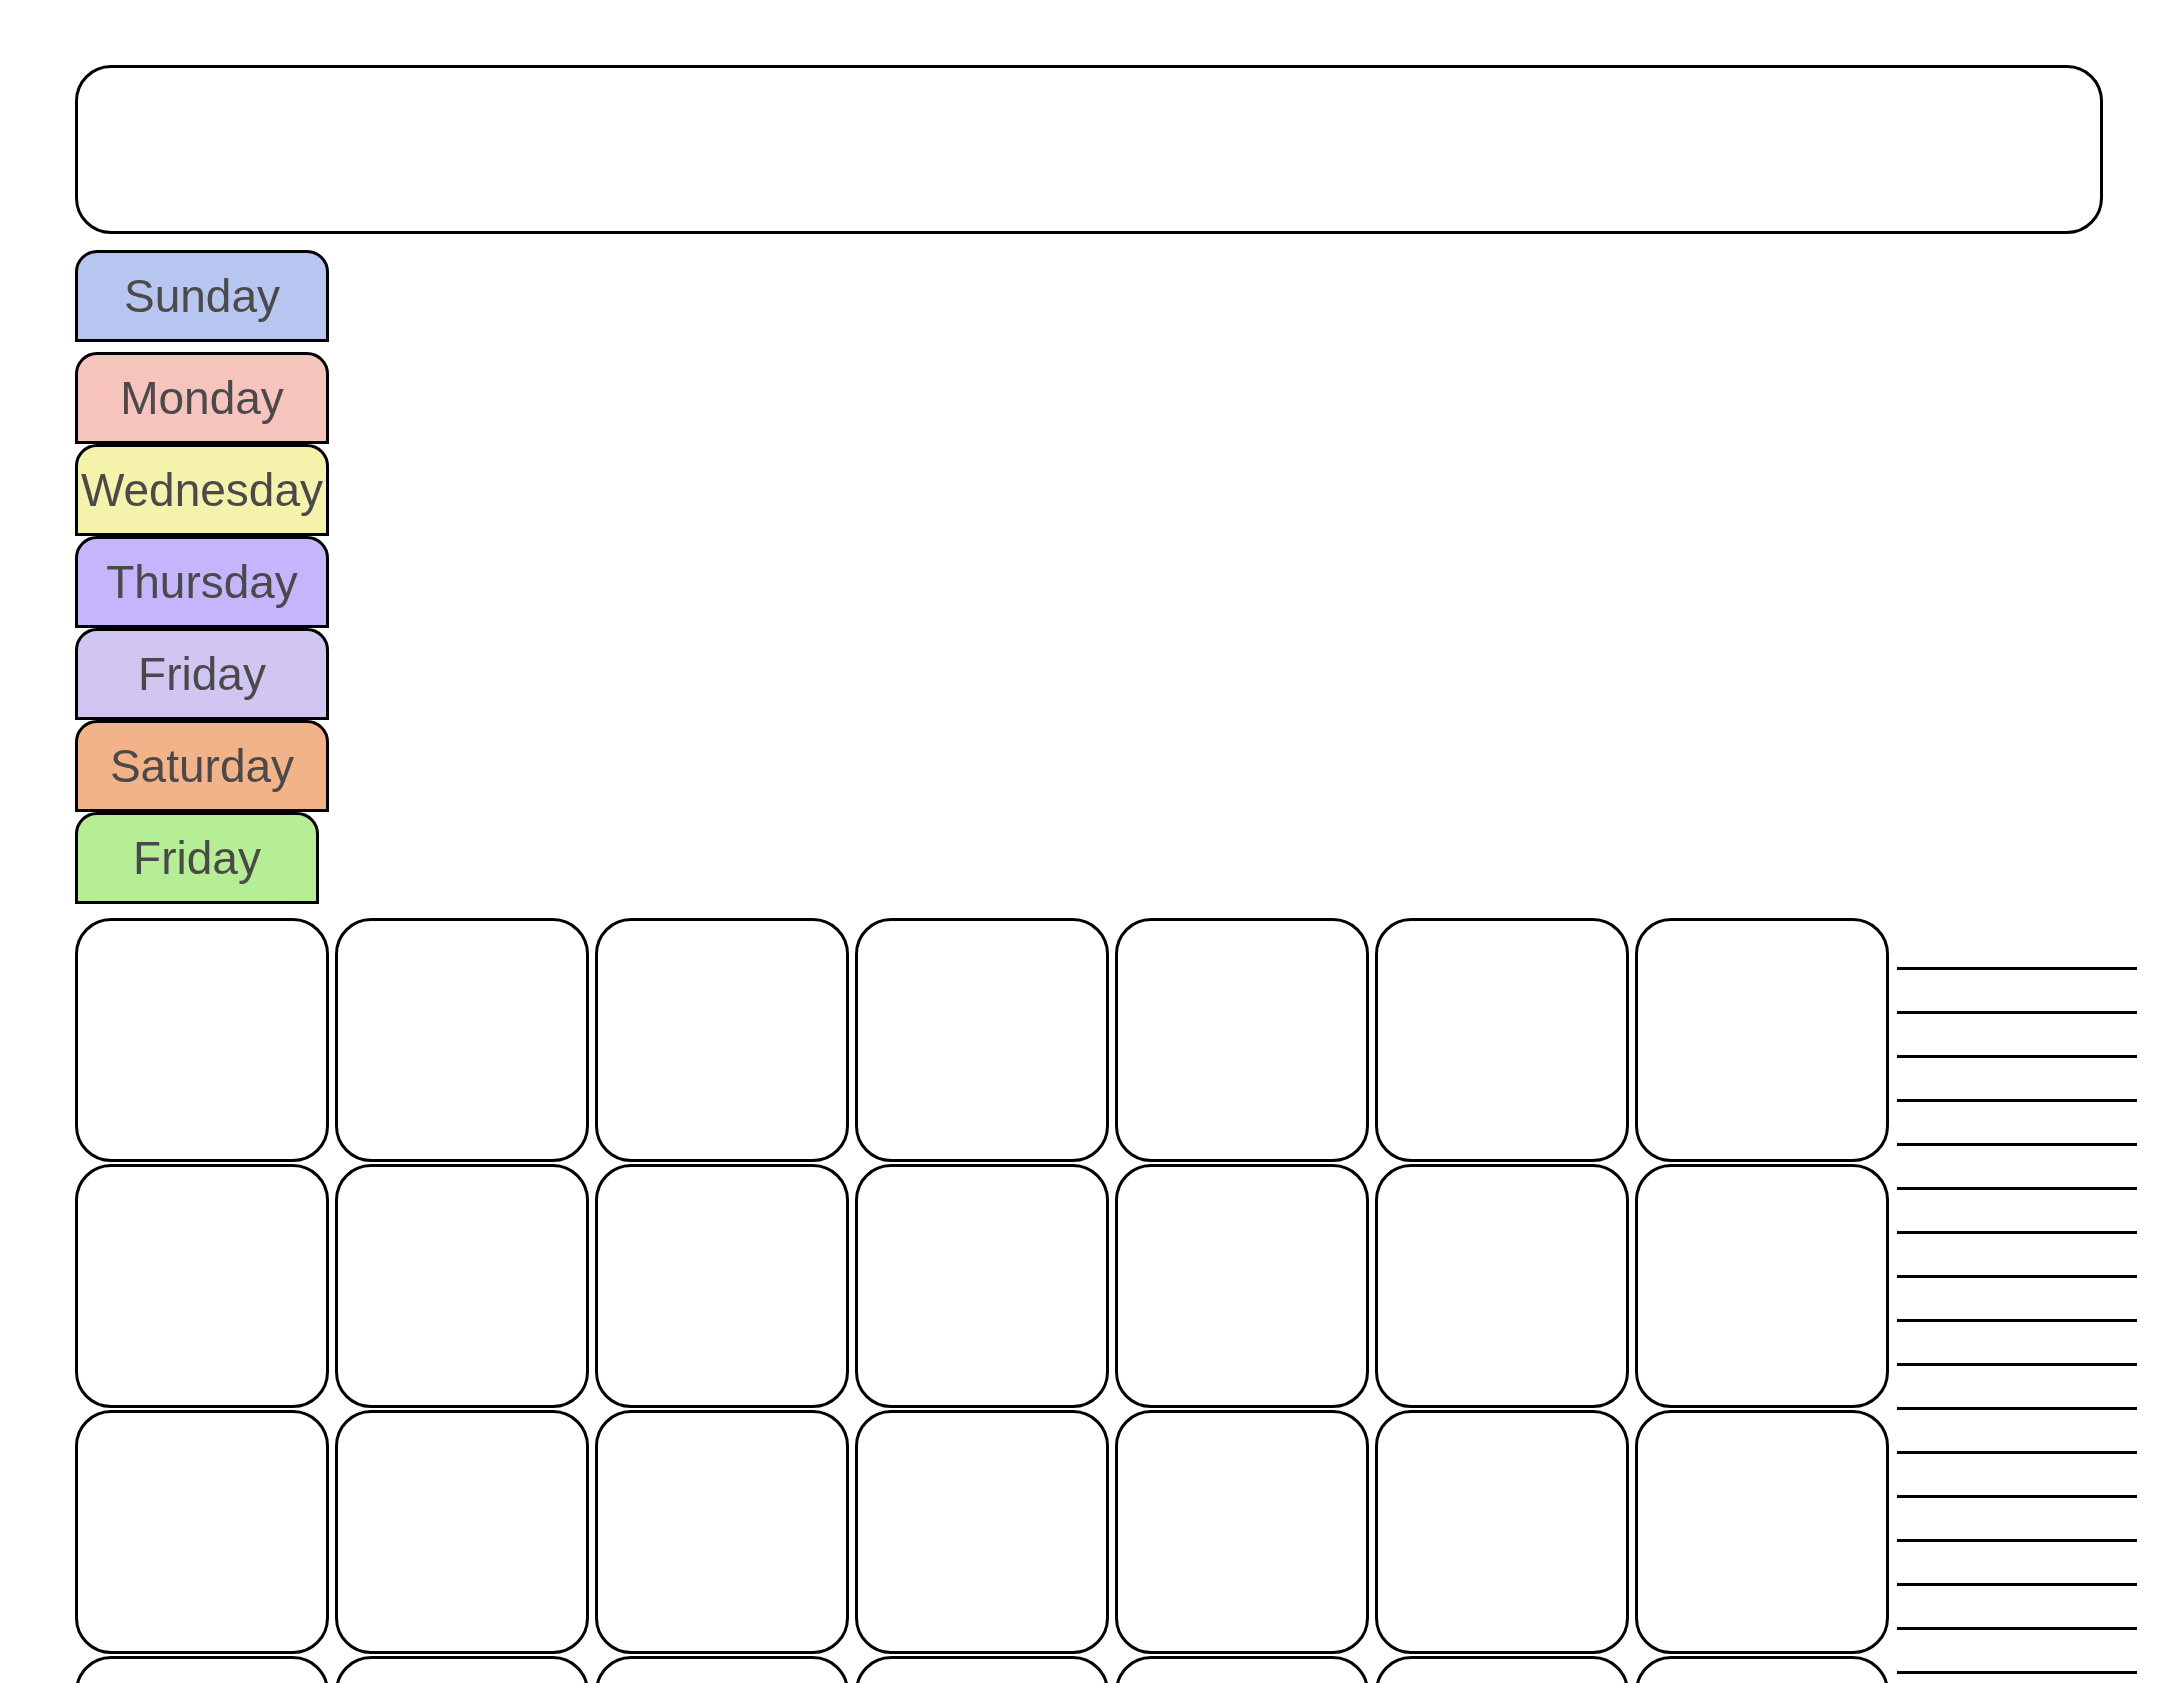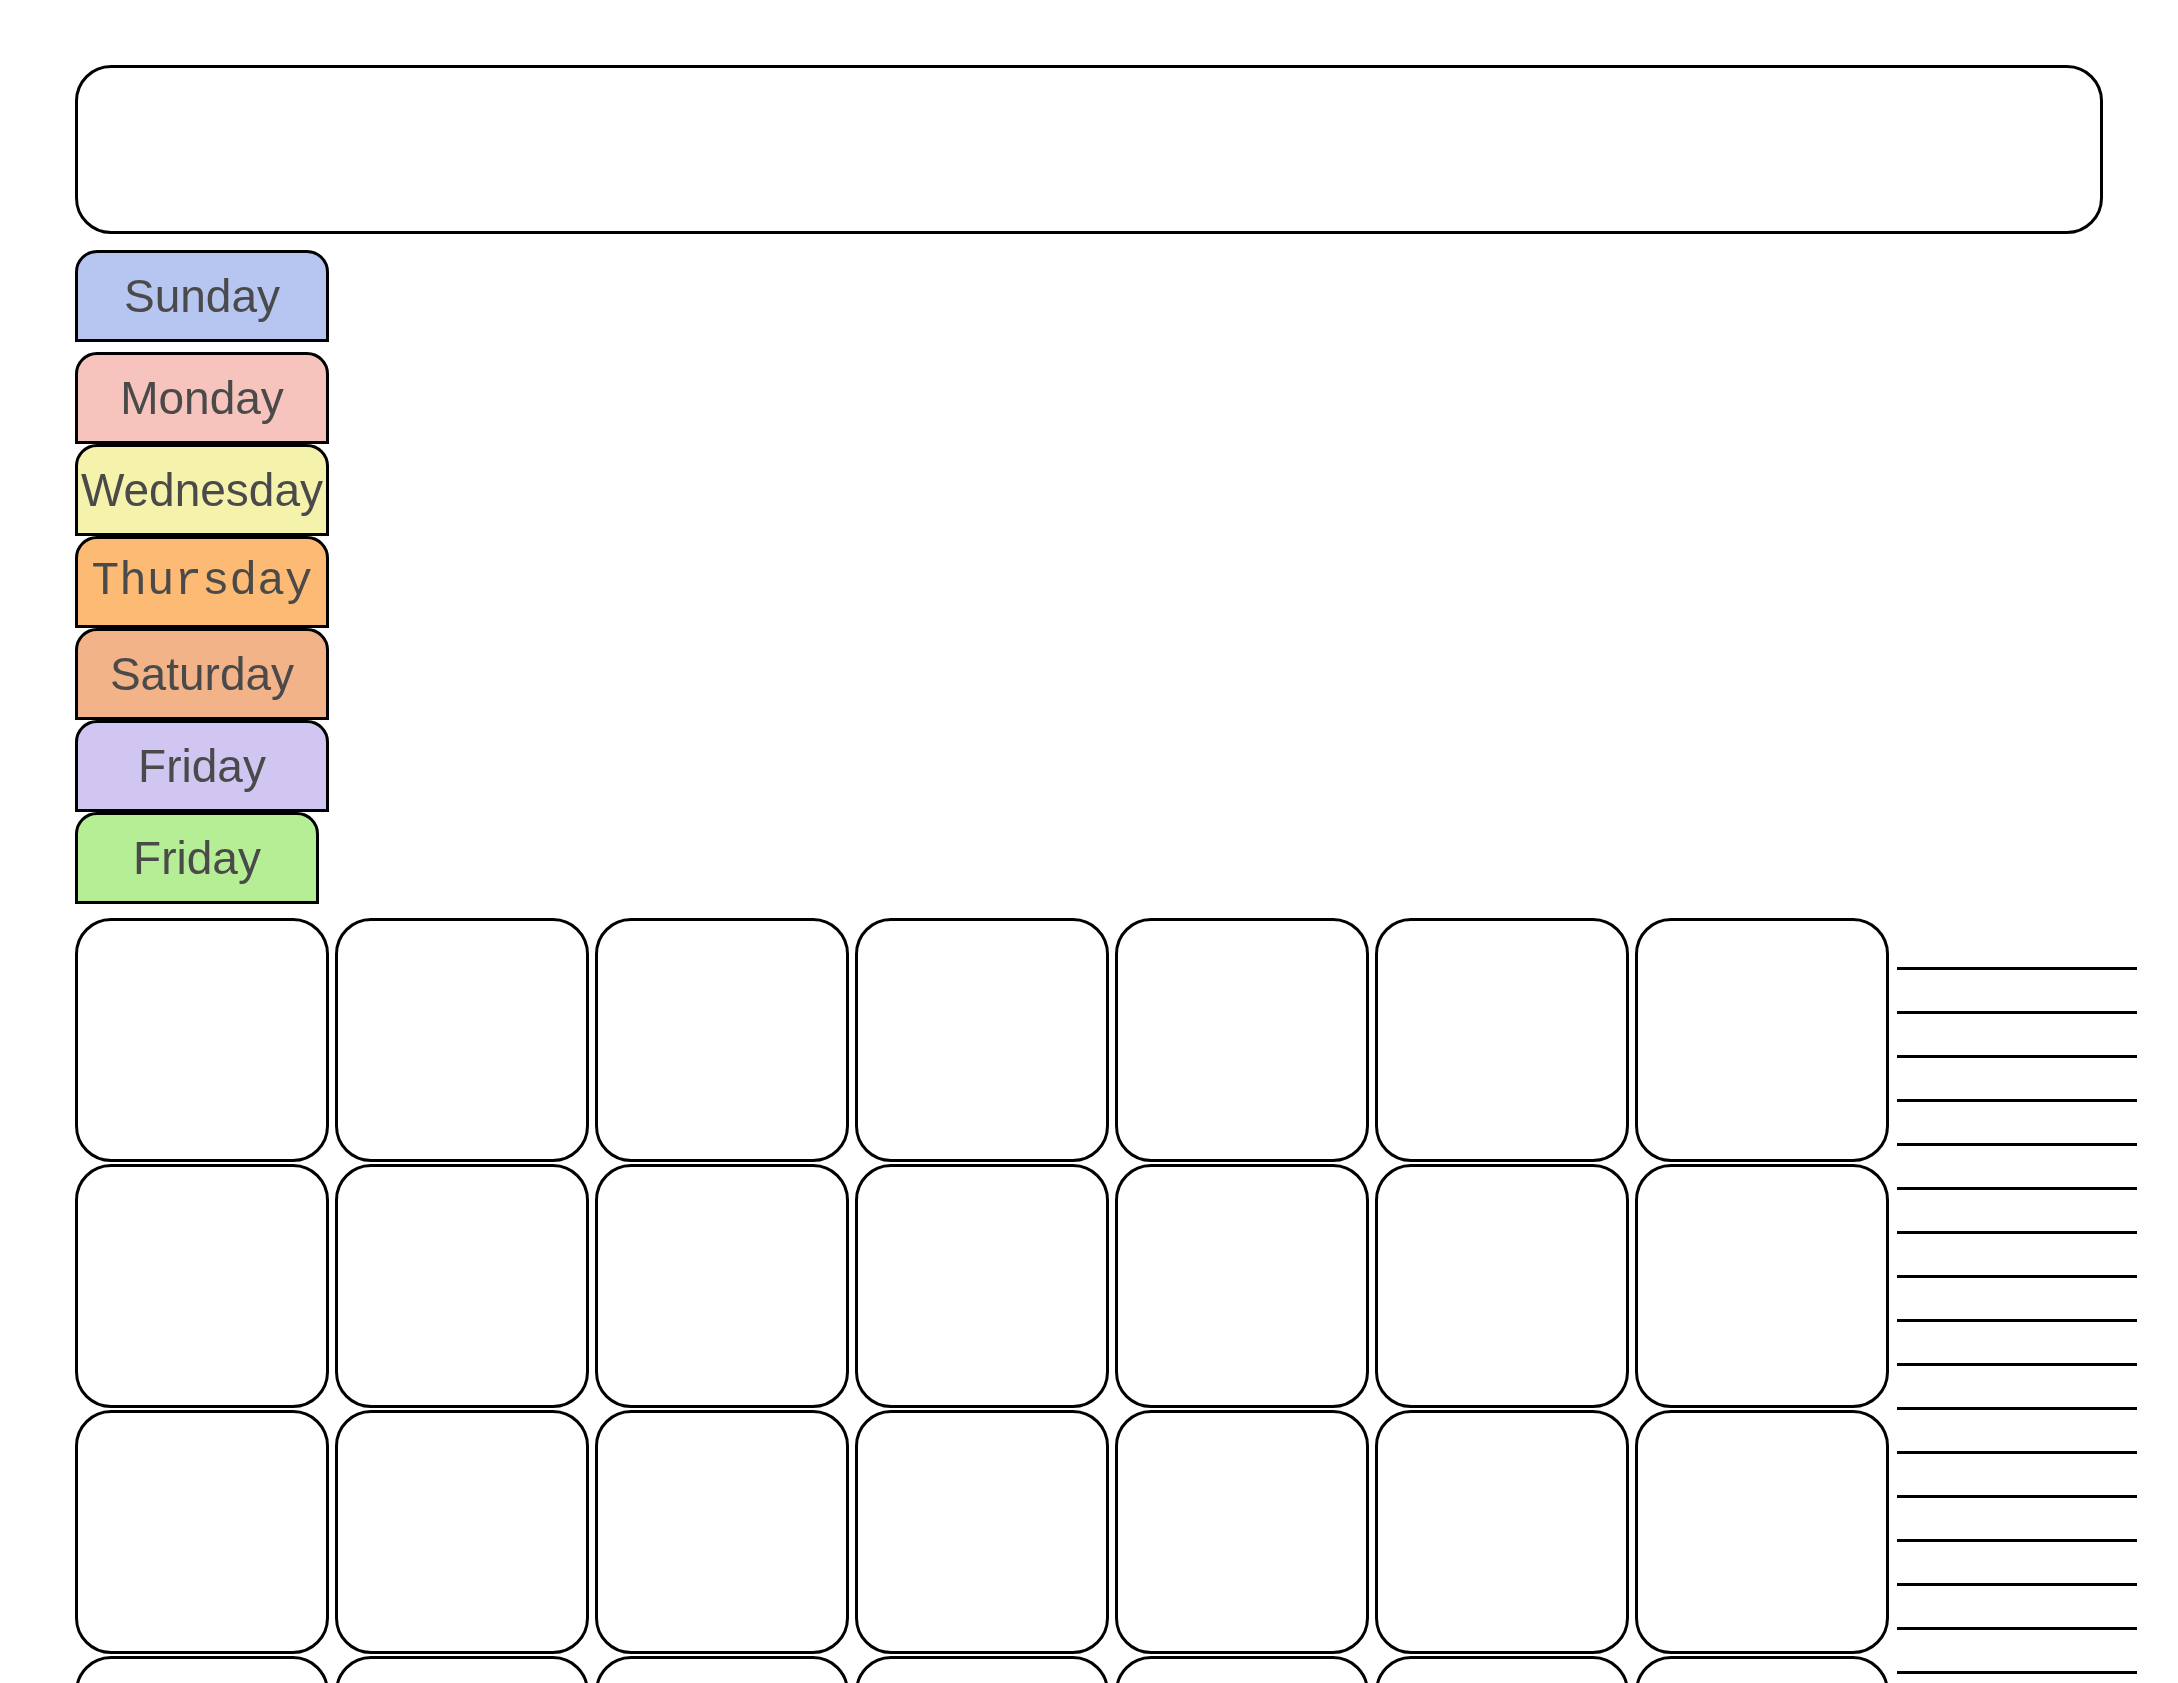--- a/index.html
+++ b/index.html
@@ -76,23 +76,23 @@
 
 <div class="page">
   <div class="title-bar">
     <span></span>
   </div>
 
   <div class="header-row" id="header-row">
       <div class="day-label" style="width: 254px; background: rgb(183, 198, 240);">Sunday</div>
       <div class="day-label" style="width: 254px; background: rgb(247, 195, 189); margin-top: 10px;">Monday</div>
       <div class="day-label" style="width: 254px; background: rgb(245, 242, 172);">Wednesday</div>
-      <div class="day-label" style="width: 254px; background: #fdba74; font-family: Liberation Mono, monospace;">Thursday</div>
+      <div class="day-label" style="width: 254px; background: #c4b5fd;">Thursday</div>
+      <div class="day-label" style="width: 254px; background: rgb(209, 197, 242);">Friday</div>
       <div class="day-label" style="width: 254px; background: rgb(242, 179, 137);">Saturday</div>
-      <div class="day-label" style="width: 254px; background: rgb(209, 197, 242);">Friday</div>
       <div class="notes-label" style="width: 244px; background: rgb(182, 238, 149);">Friday</div>
     </div>
 
   <div class="main-area">
     <div class="grid" id="grid">
         <div class="week">
           <div class="day-cell" style="width: 254px; height: 244px;"></div>
           <div class="day-cell" style="width: 254px; height: 244px;"></div>
           <div class="day-cell" style="width: 254px; height: 244px;"></div>
           <div class="day-cell" style="width: 254px; height: 244px;"></div>

